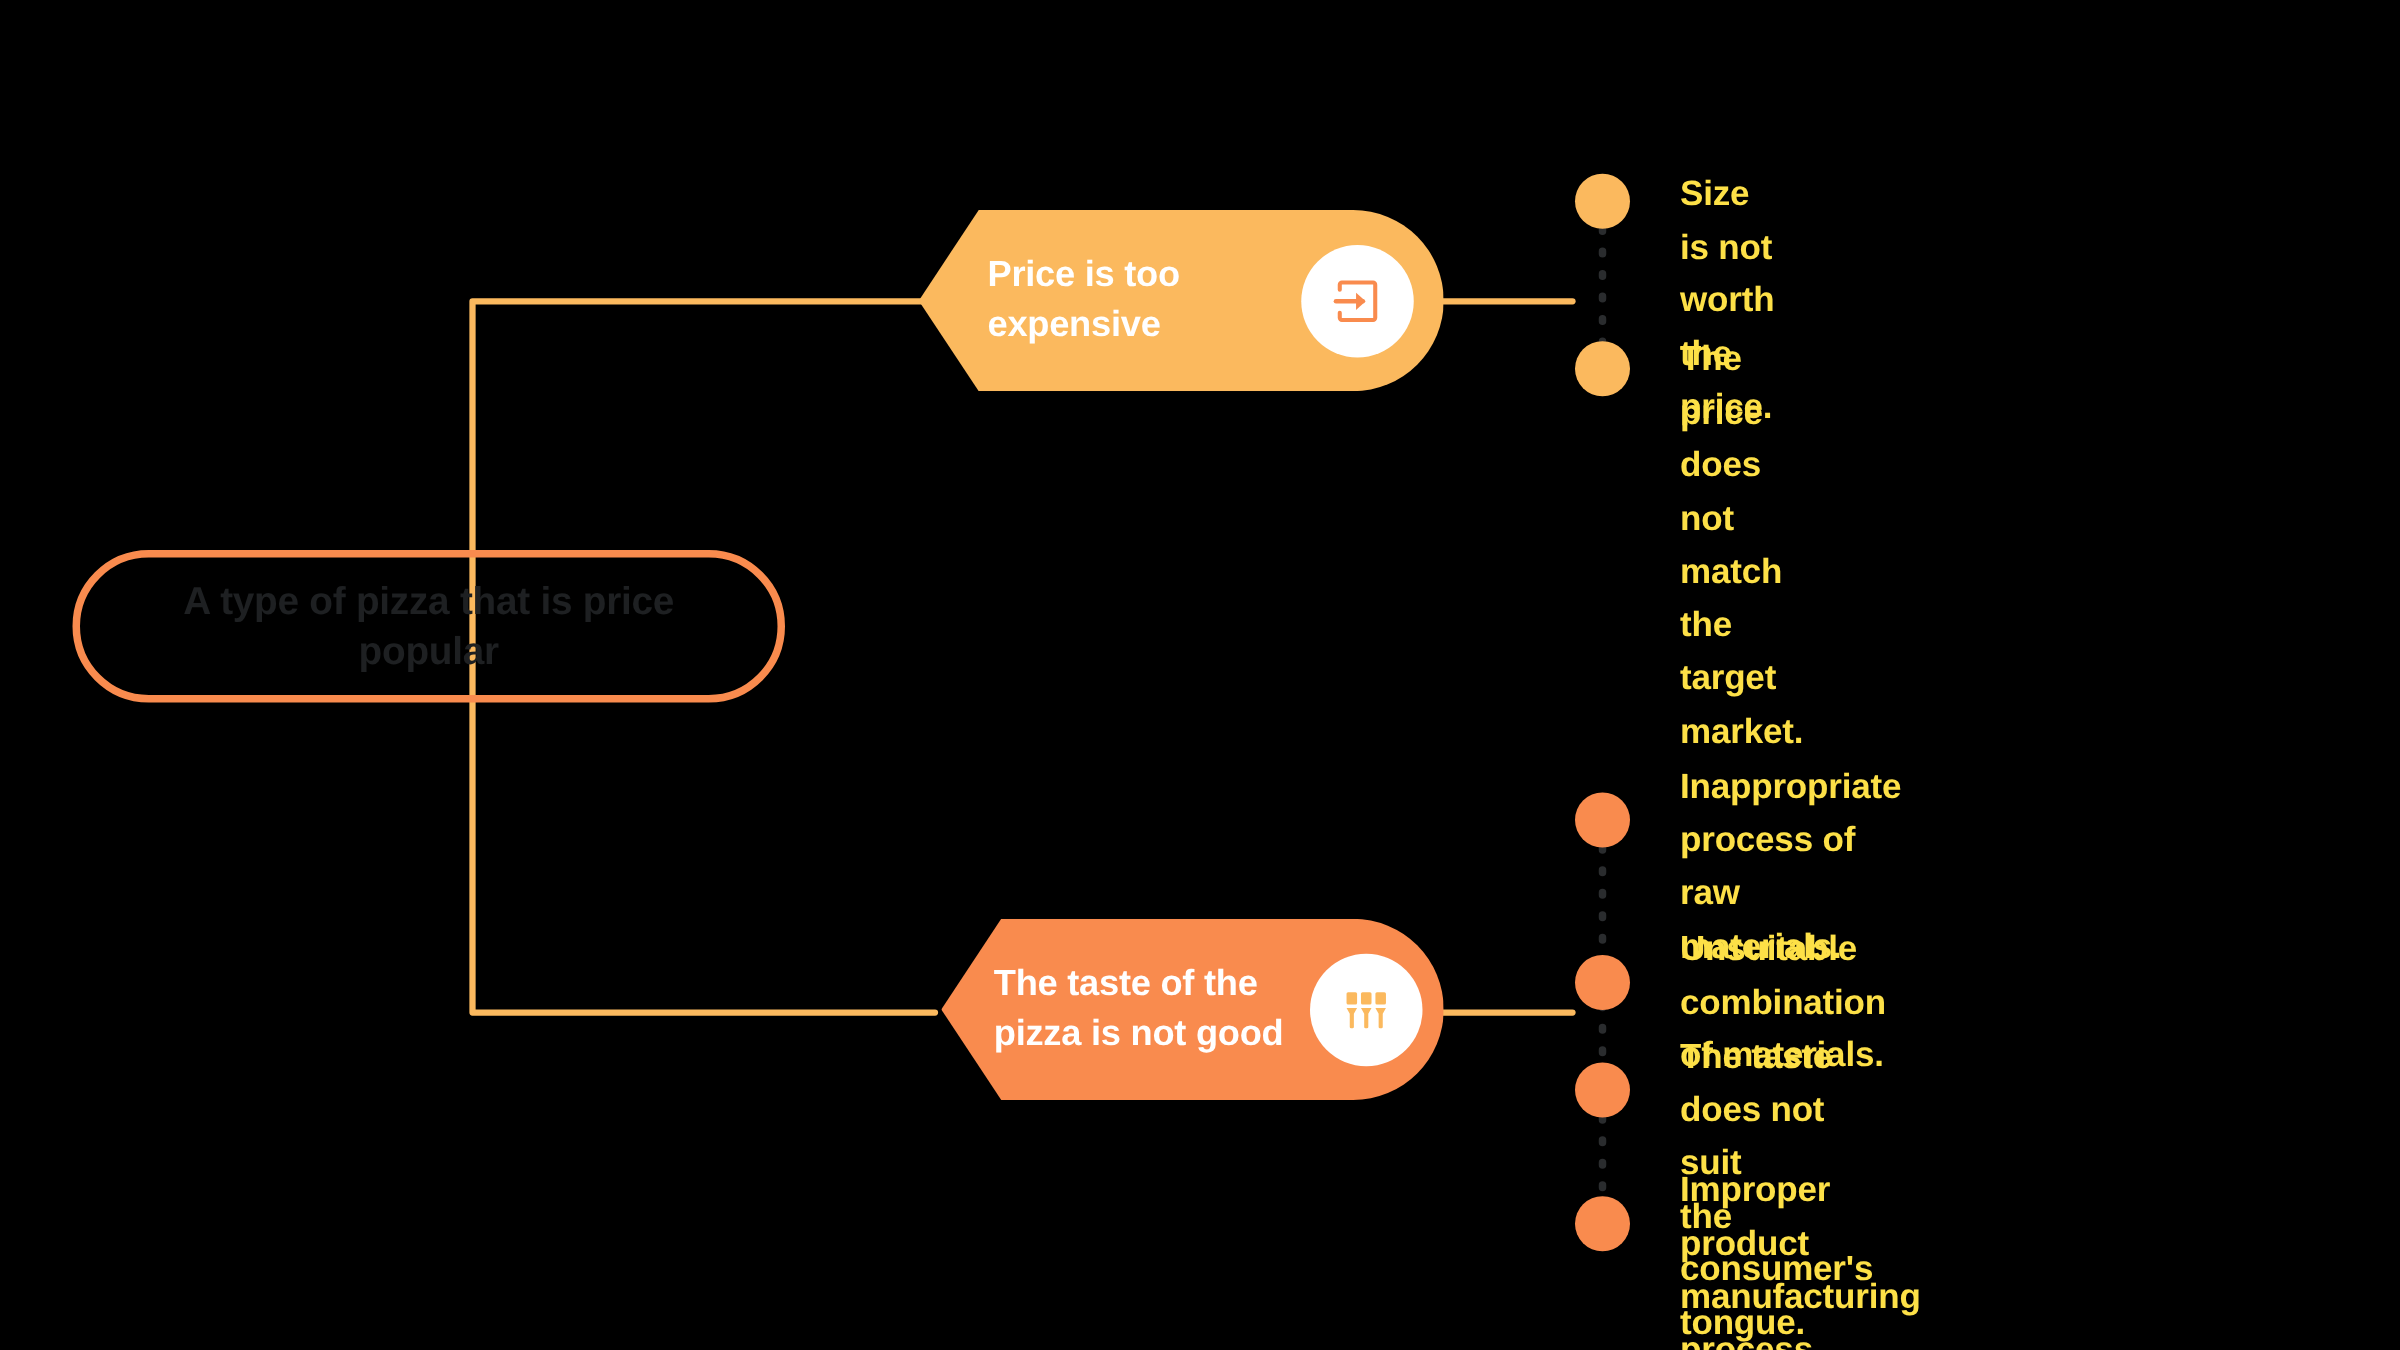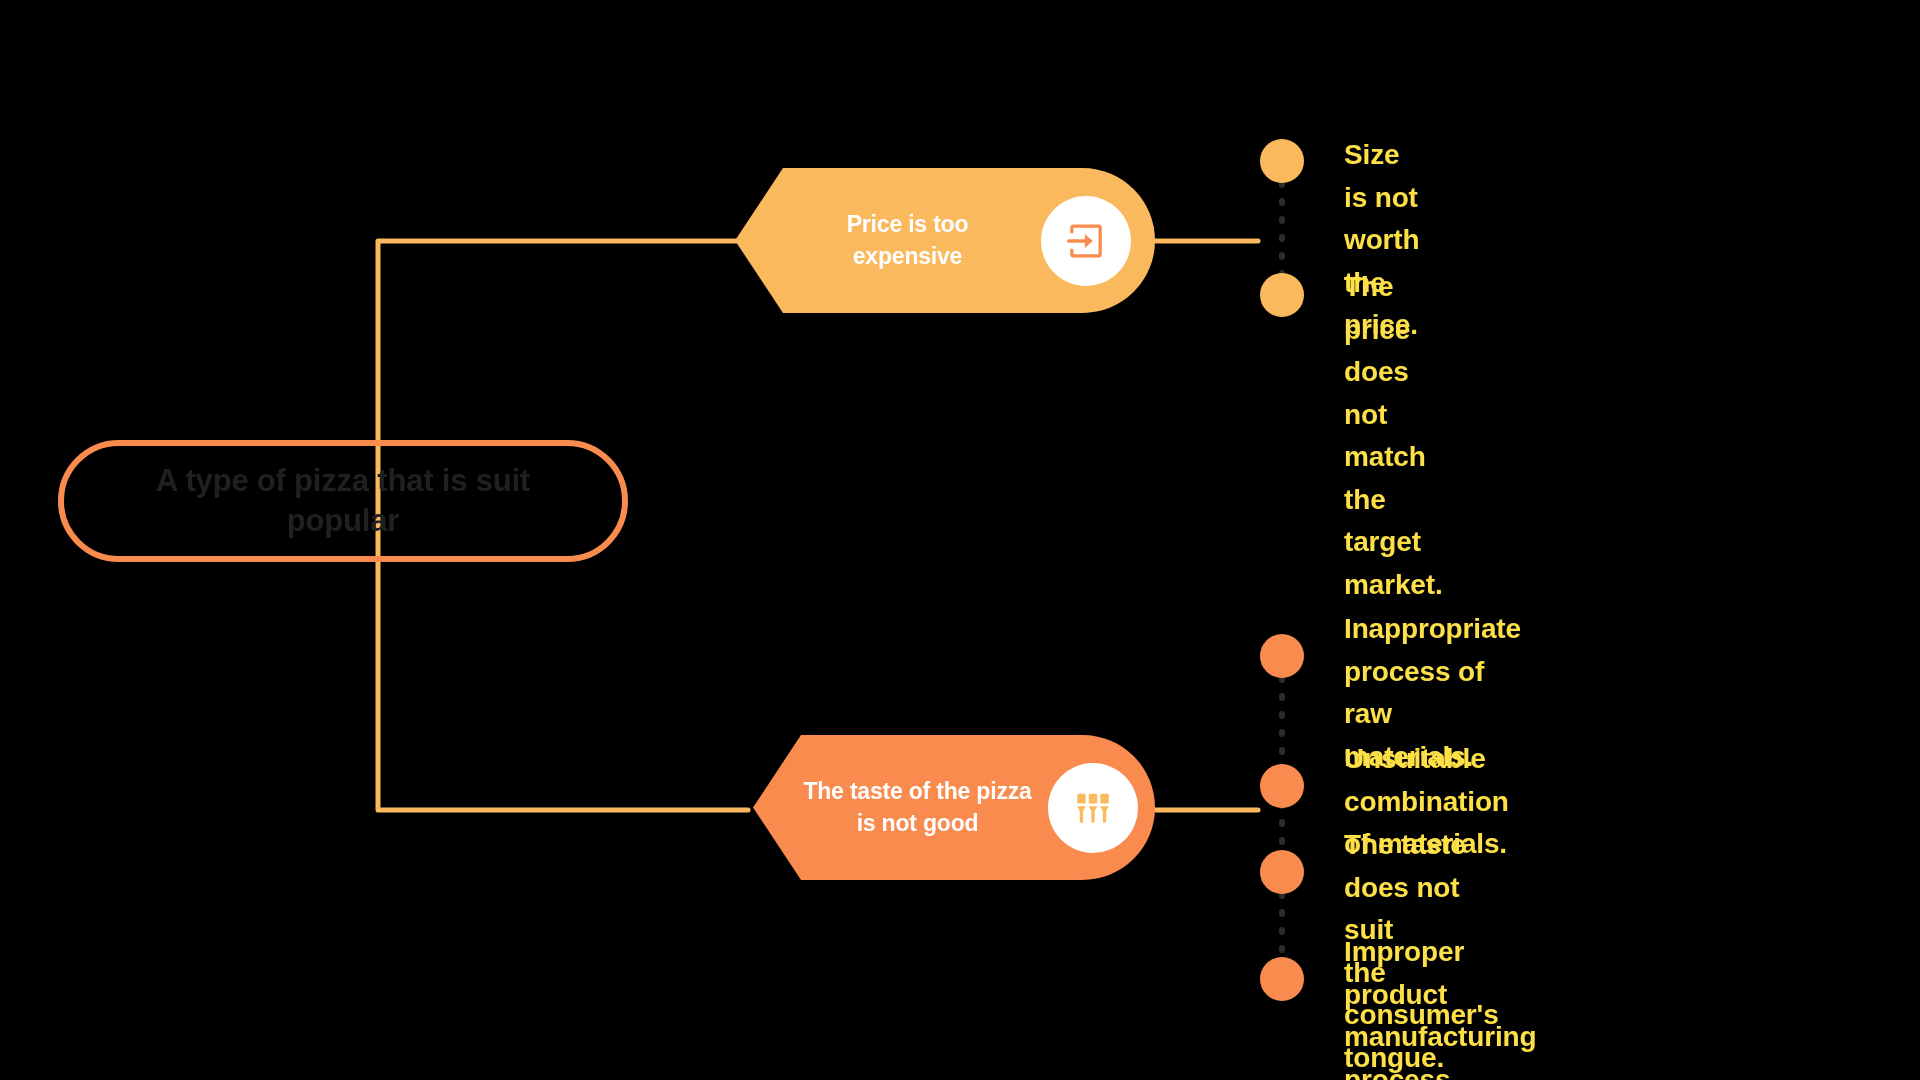--- a/index.html
+++ b/index.html
@@ -62,24 +62,23 @@
   .branch-shape {
     position: absolute;
     inset: 0;
     border-top-right-radius: 73px;
     border-bottom-right-radius: 73px;
     clip-path: polygon(0 50%, 48px 0, 100% 0, 100% 100%, 48px 100%);
   }
   .branch-text {
     position: relative;
     color: #FFFFFF;
-    font-size: 23px;
+    font-size: 29px;
     font-weight: 700;
     line-height: 1.35;
-    text-align: center;
     letter-spacing: -0.2px;
     z-index: 2;
   }
   .branch-badge {
     position: relative;
     width: 90px;
     height: 90px;
     border-radius: 50%;
     background: #FFFFFF;
     display: flex;
@@ -165,21 +164,21 @@
     <line x1="1150" y1="241" x2="1258" y2="241" stroke="#FBB95E" stroke-width="5" stroke-linecap="round"></line>
 
     <line x1="1150" y1="810" x2="1258" y2="810" stroke="#FBB95E" stroke-width="5" stroke-linecap="round"></line>
 
     <line x1="1282" y1="183" x2="1282" y2="299" stroke="#2A2C2E" stroke-width="6" stroke-linecap="round" stroke-dasharray="2 16"></line>
 
     <line x1="1282" y1="678" x2="1282" y2="1001" stroke="#2A2C2E" stroke-width="6" stroke-linecap="round" stroke-dasharray="2 16"></line>
   </svg>
 
   <div class="root-node">
-    <div class="root-label">A type of pizza that is suit popular</div>
+    <div class="root-label">A type of pizza that is price popular</div>
   </div>
 
   <div class="branch" id="branch-top">
     <div class="branch-shape"></div>
     <div class="branch-text">Price is too expensive</div>
     <div class="branch-badge">
       <svg width="46" height="46" viewBox="0 0 24 24" fill="none">
         <path d="M4.6 7.2 V5.1 a0.9 0.9 0 0 1 0.9-0.9 H18.5 a0.9 0.9 0 0 1 0.9 0.9 V18.9
                  a0.9 0.9 0 0 1-0.9 0.9 H5.5 a0.9 0.9 0 0 1-0.9-0.9 V16.8" stroke="#F98B4E" stroke-width="1.7" stroke-linecap="round" stroke-linejoin="round"></path>
         <path d="M3 12 H14.2" stroke="#F98B4E" stroke-width="1.9" stroke-linecap="round"></path>

